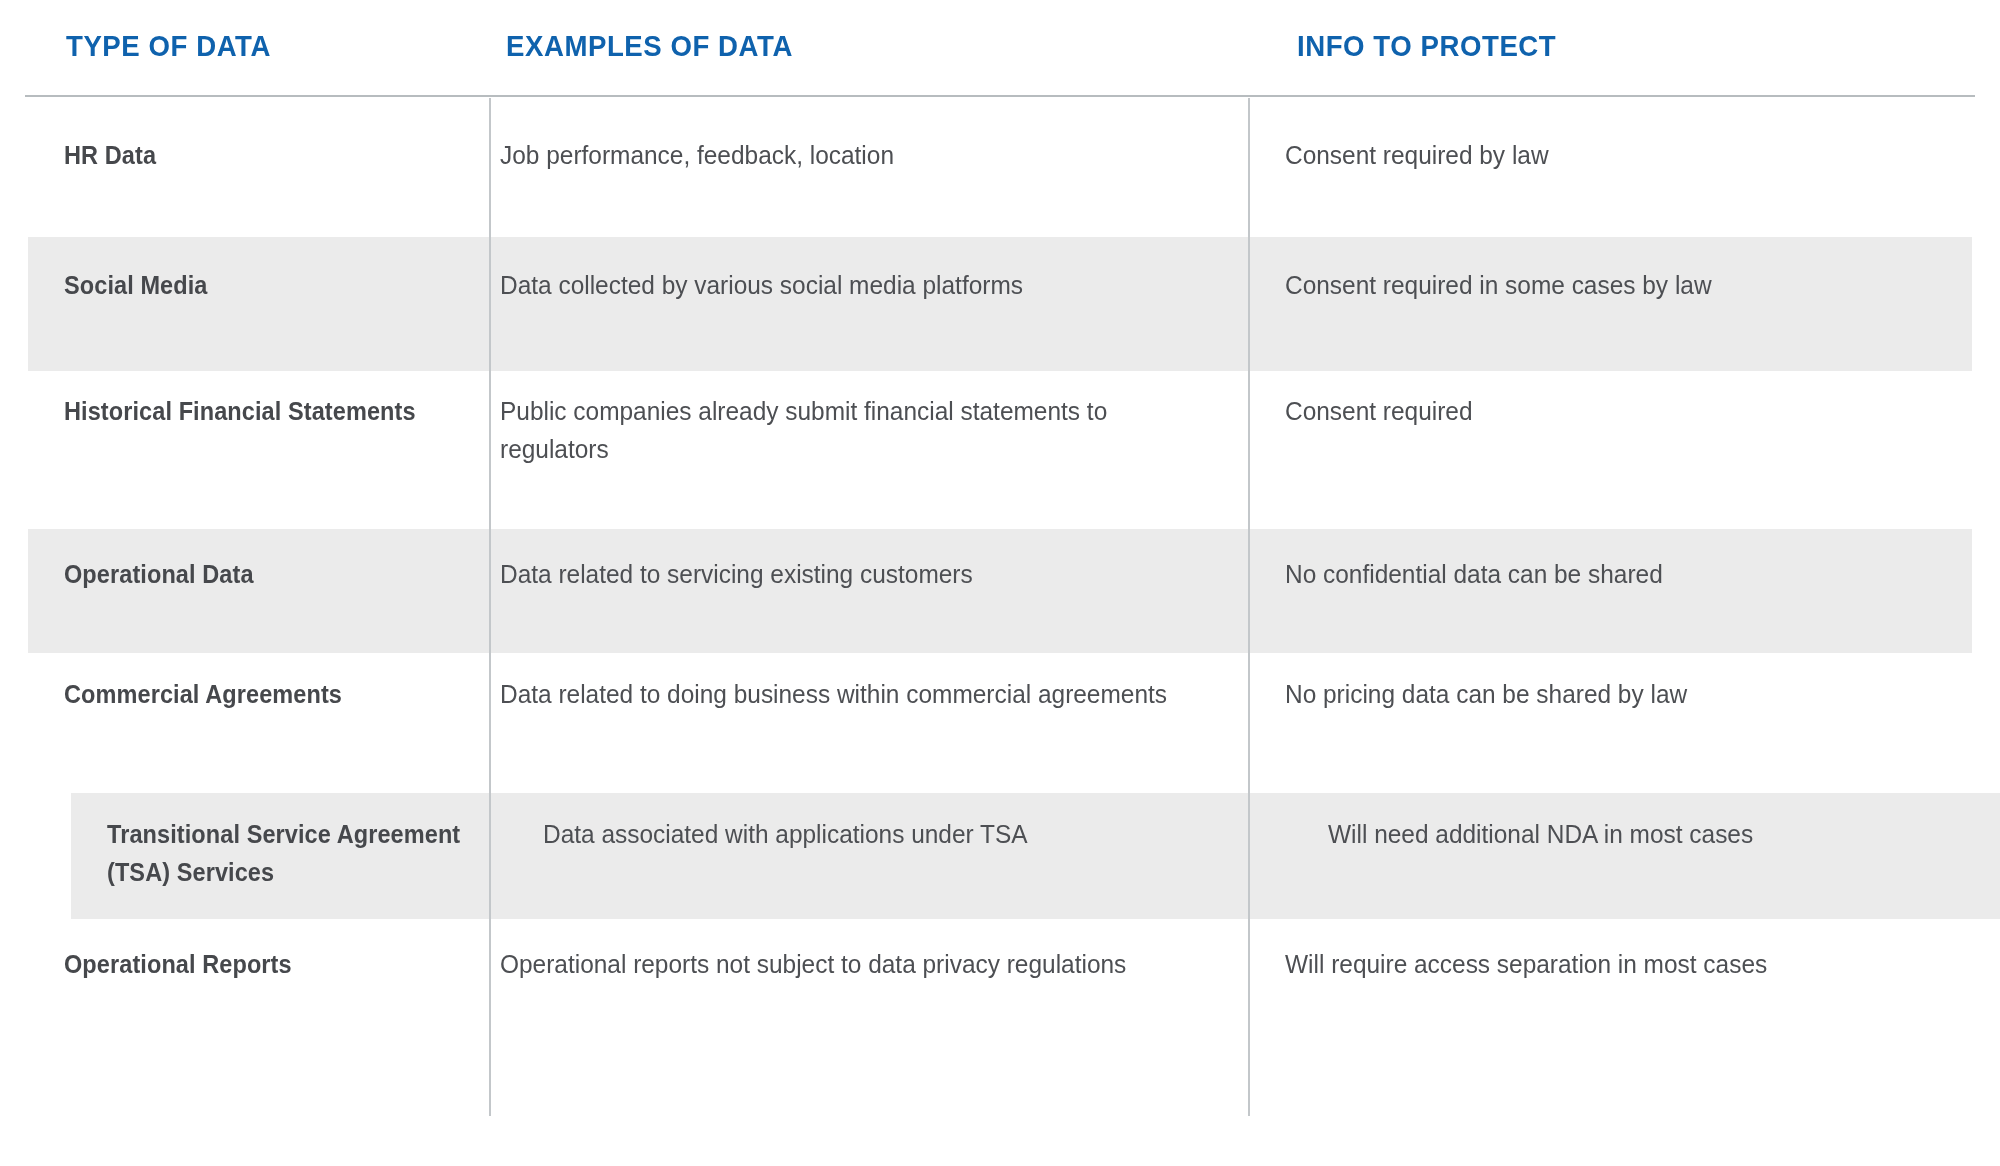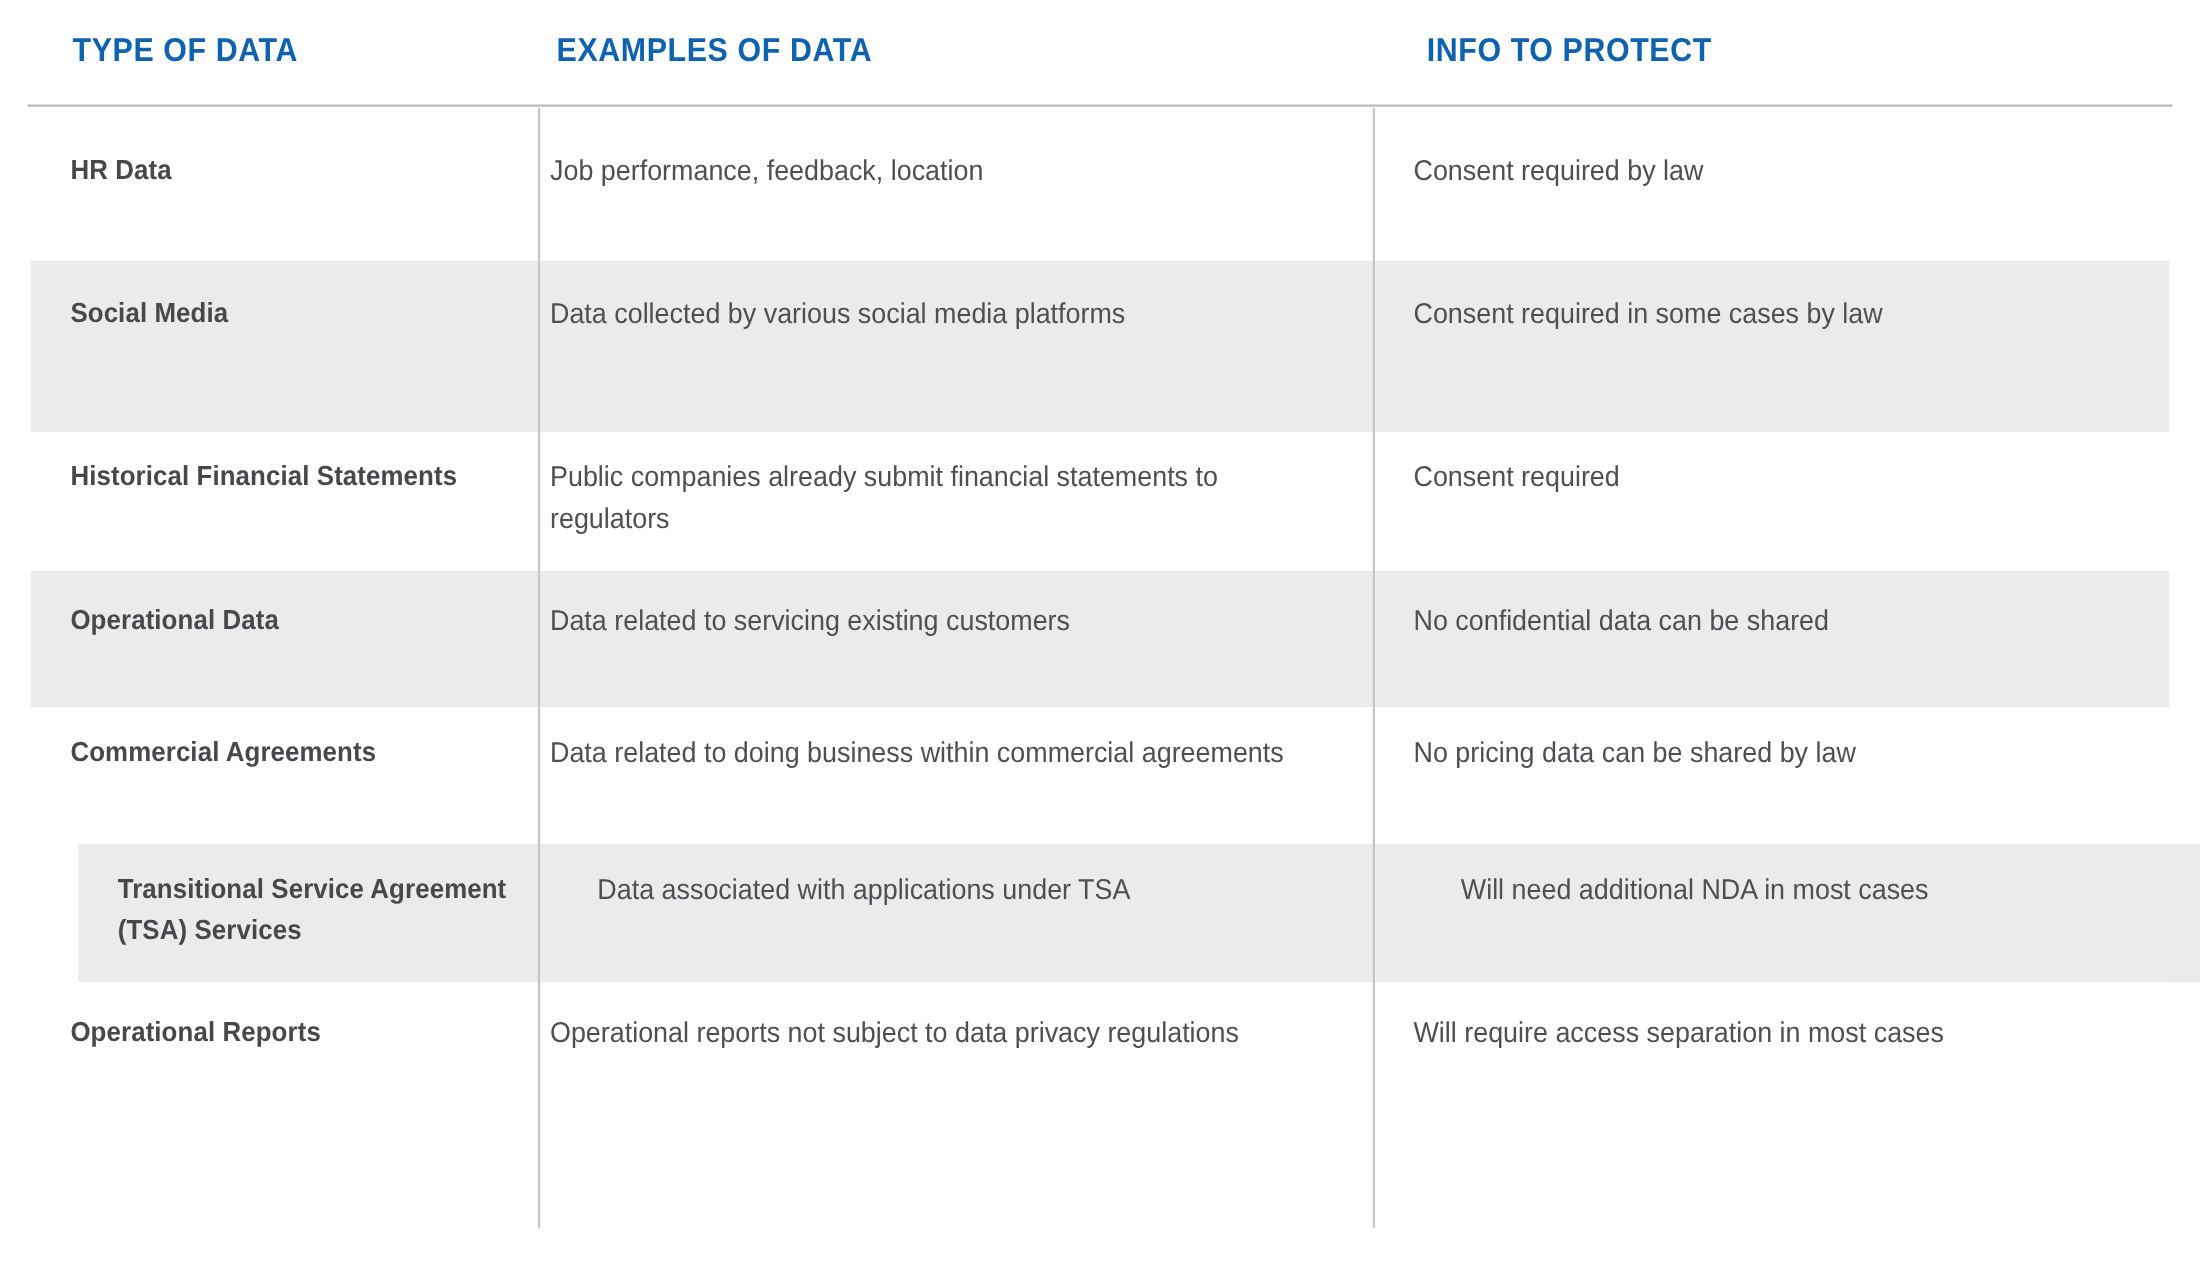--- a/index.html
+++ b/index.html
@@ -122,30 +122,30 @@
 
   .cell.c3 {
     left: 1285px;
     width: 700px;
     font-weight: 400;
   }
 
   .row.r1 { height: 139px; }
   .row.r1 .cell { top: 38px; }
 
-  .row.r2 { height: 156px; }
+  .row.r2 { height: 134px; }
   .row.r2 .cell { top: 29px; }
 
-  .row.r3 { height: 126px; }
+  .row.r3 { height: 158px; }
   .row.r3 .cell { top: 21px; }
 
   .row.r4 { height: 124px; }
   .row.r4 .cell { top: 26px; }
 
-  .row.r5 { height: 124px; }
+  .row.r5 { height: 140px; }
   .row.r5 .cell { top: 22px; }
 
   .row.r6 { height: 126px; margin-left: 43px; }
   .row.r6 .cell { top: 22px; }
 
   .row.r7 { height: 140px; }
   .row.r7 .cell { top: 26px; }
 </style>
 </head>
 <body>

